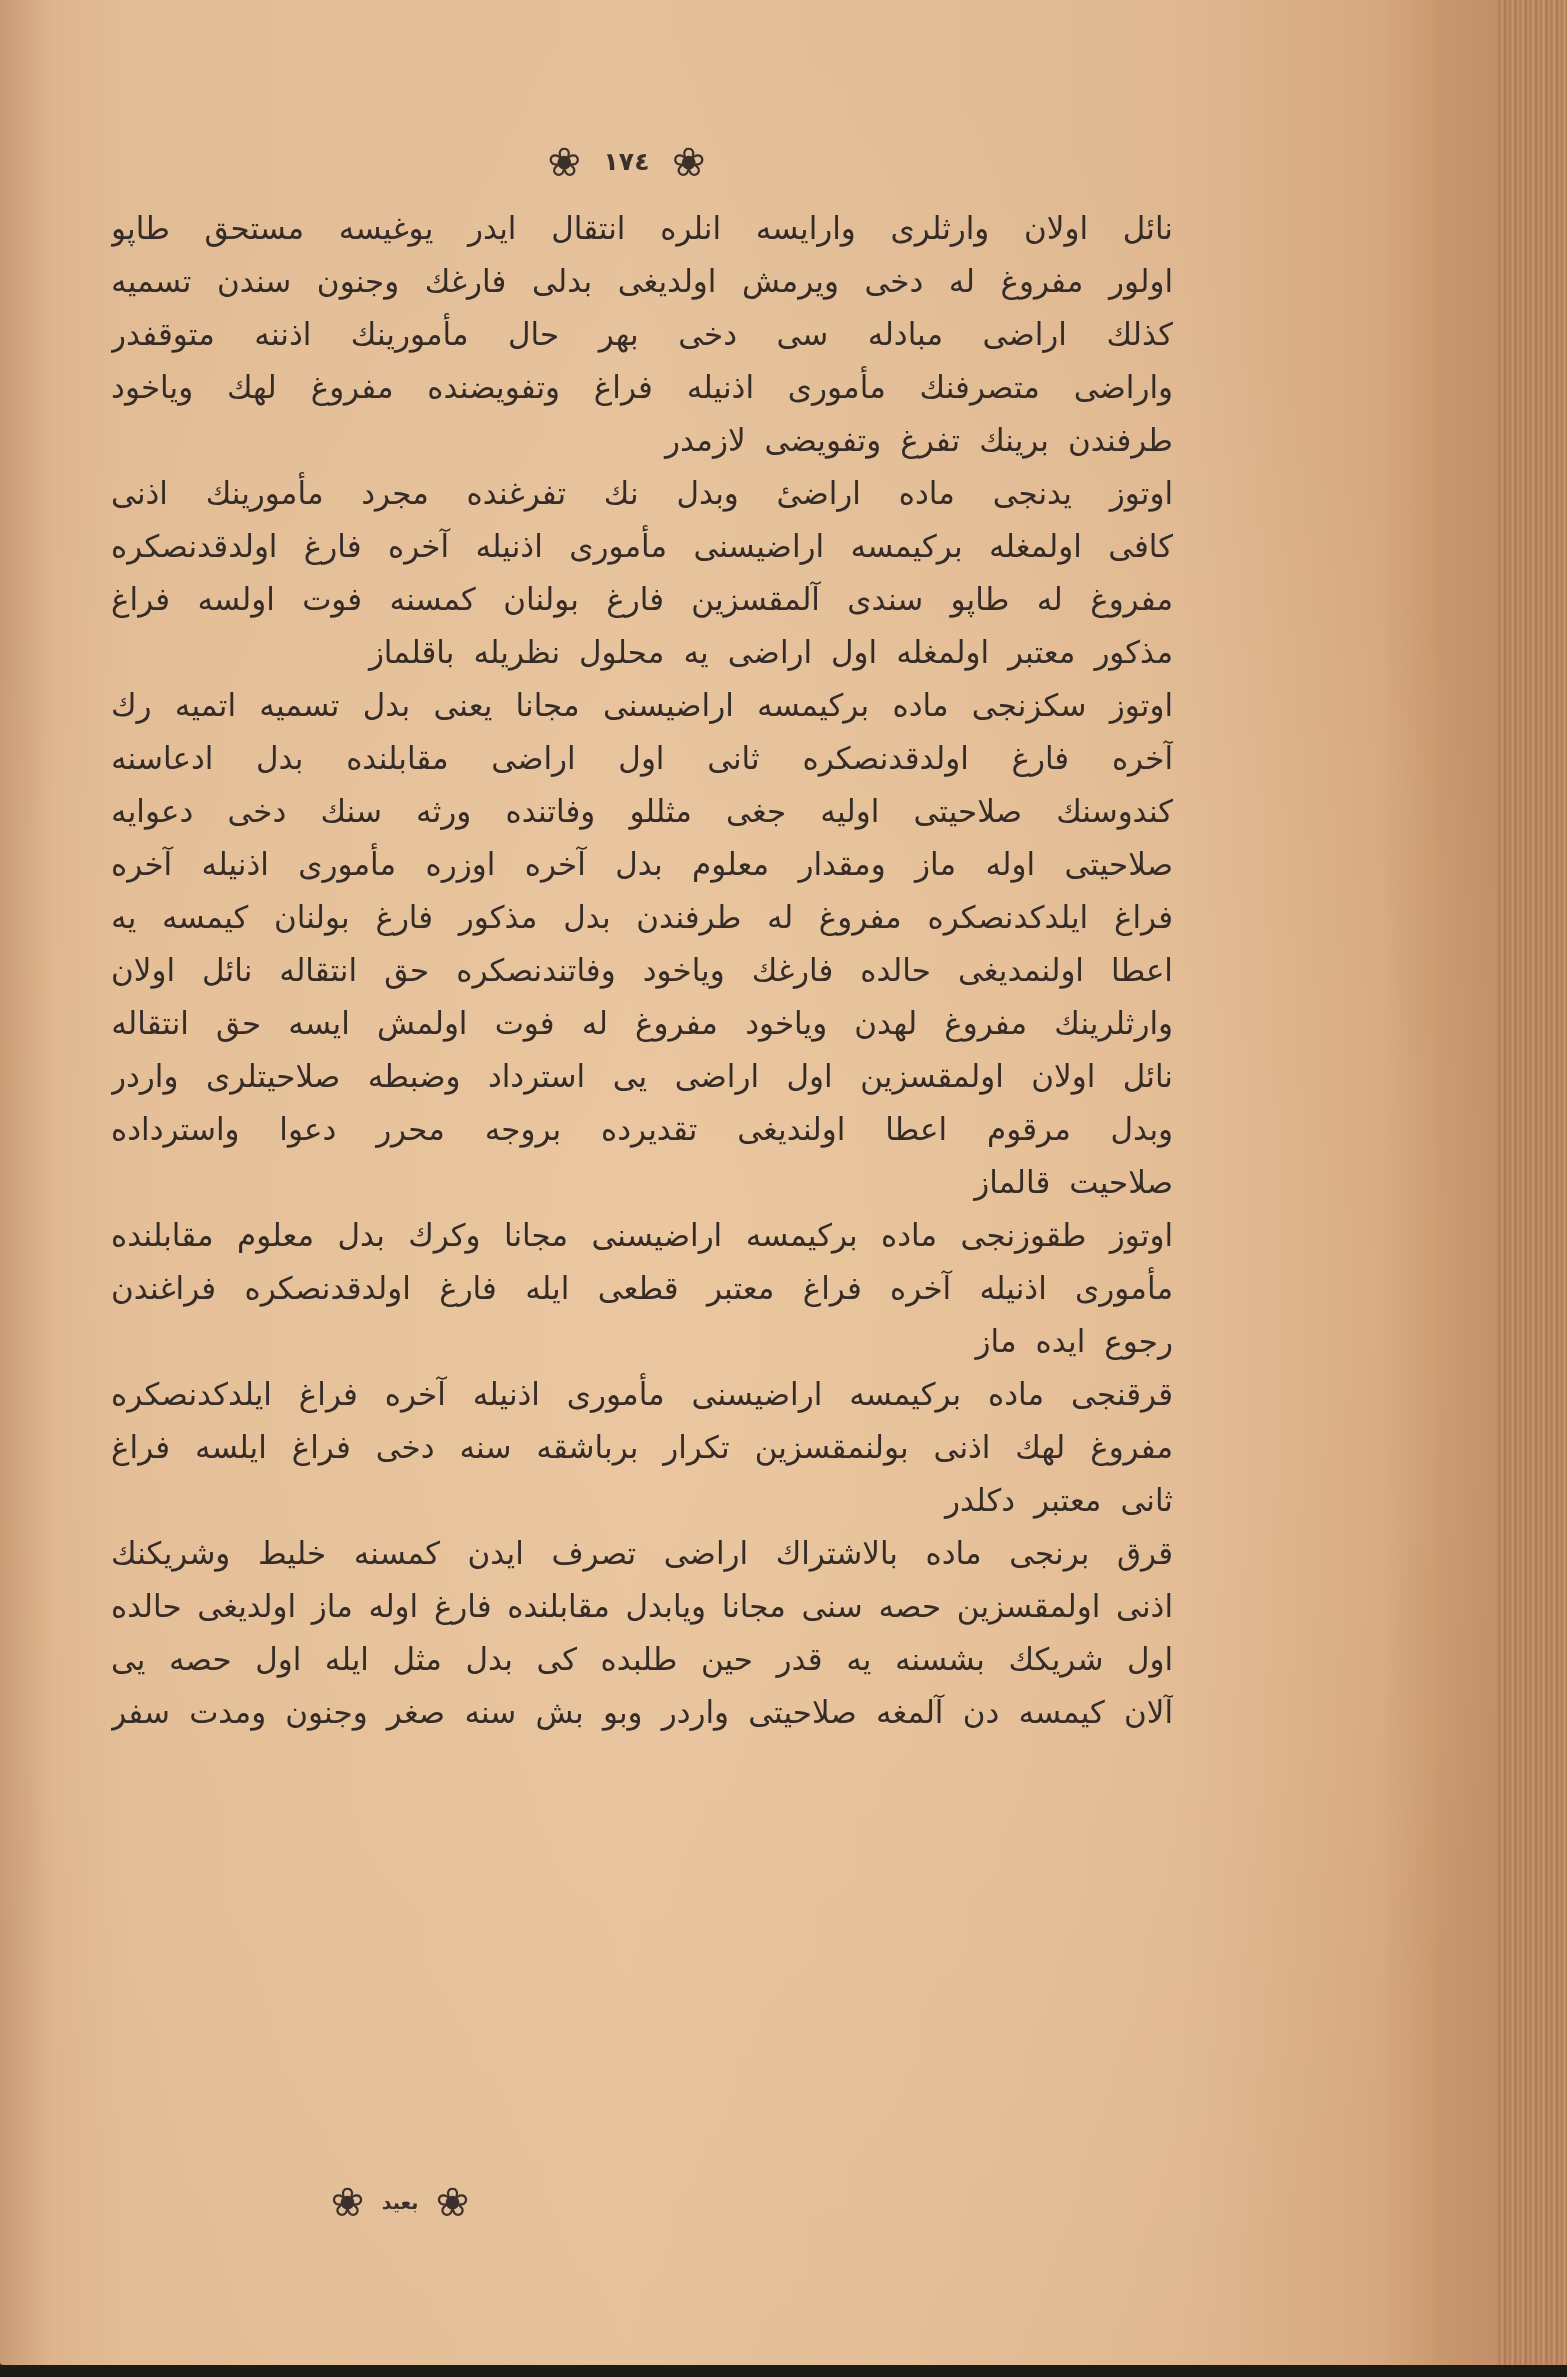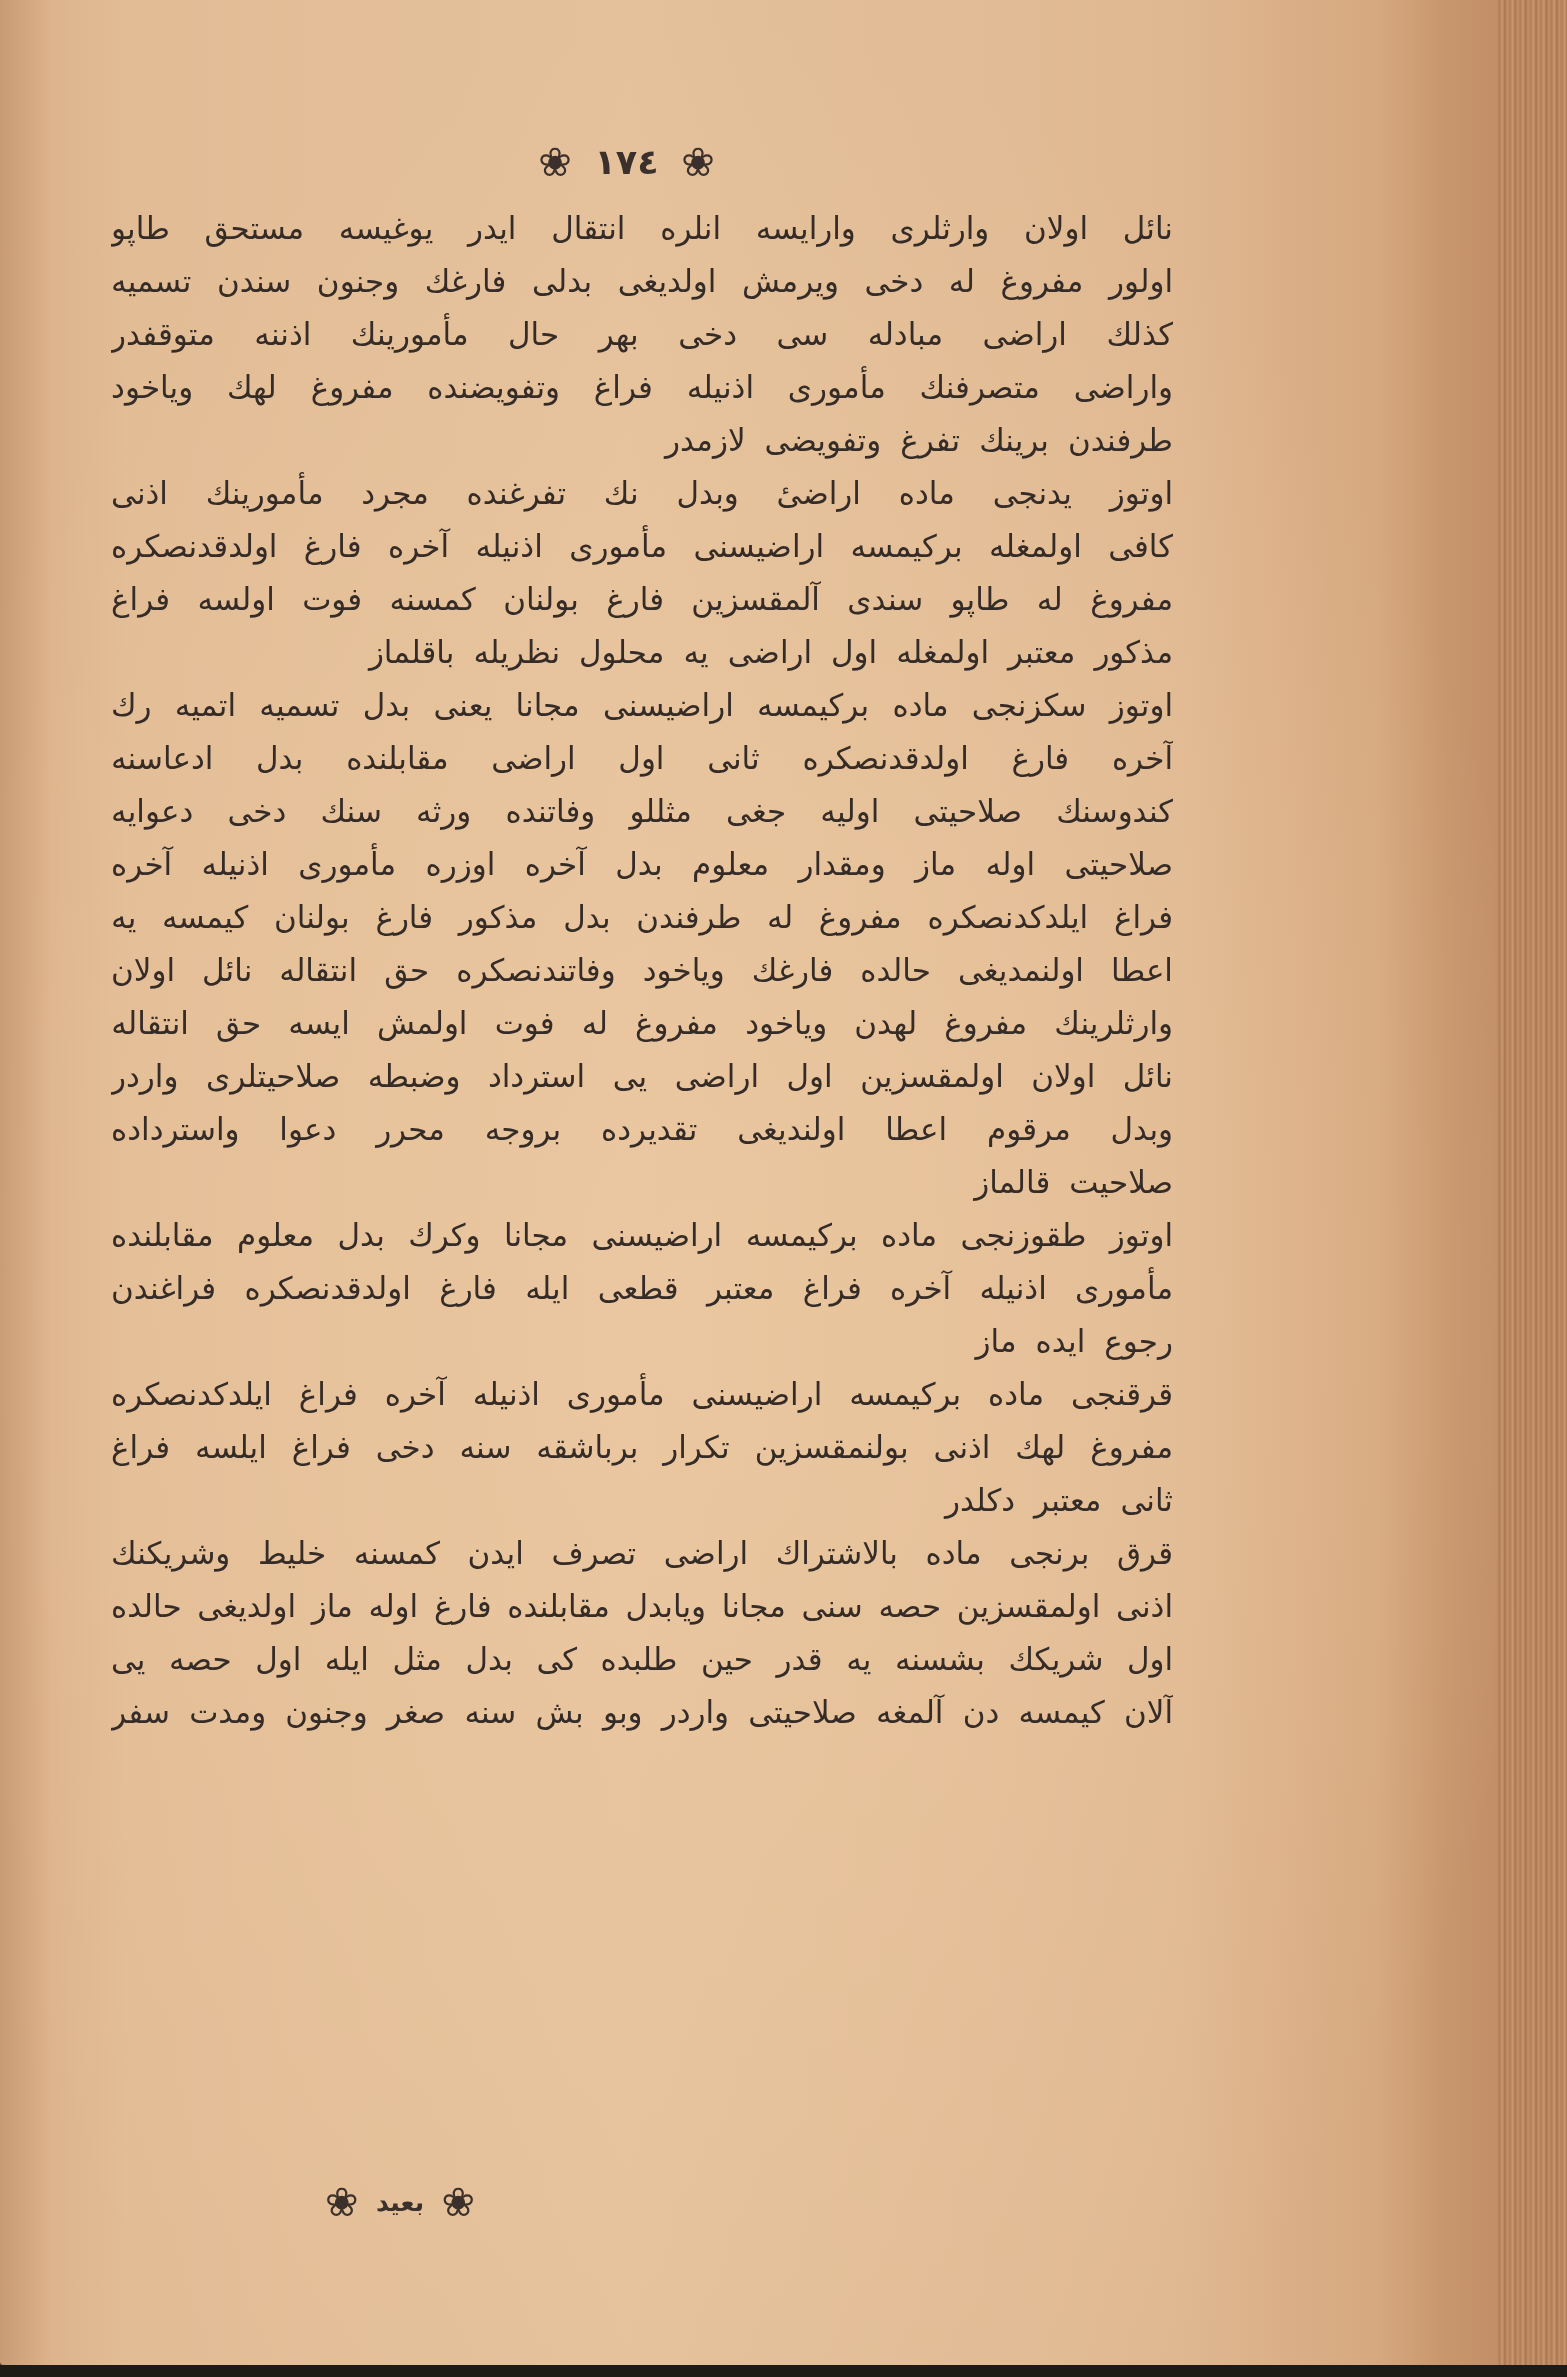--- a/index.html
+++ b/index.html
@@ -55,21 +55,21 @@
       gap: 22.6px;
       color: #3b302b;
     }
     .ornament {
       font-size: 40px;
       line-height: 1;
       color: #3b302b;
     }
     .page-number {
       font-family: "DejaVu Sans", sans-serif;
-      font-size: 35px;
+      font-size: 25px;
       font-weight: bold;
       color: #3b302b;
       direction: rtl;
     }
     .text-block {
       position: absolute;
       left: 111px;
       top: 202px;
       width: 1062px;
       direction: rtl;
@@ -100,21 +100,21 @@
       width: 174px;
       height: 52px;
       display: flex;
       align-items: center;
       justify-content: center;
       gap: 17.4px;
       color: #3b302b;
     }
     .catchword {
       font-family: "DejaVu Sans", sans-serif;
-      font-size: 25px;
+      font-size: 19px;
       font-weight: bold;
       direction: rtl;
     }
     .bottom-bar {
       position: absolute;
       left: 0;
       bottom: 0;
       width: 1567px;
       height: 12.2px;
       background: #1e1a16;

